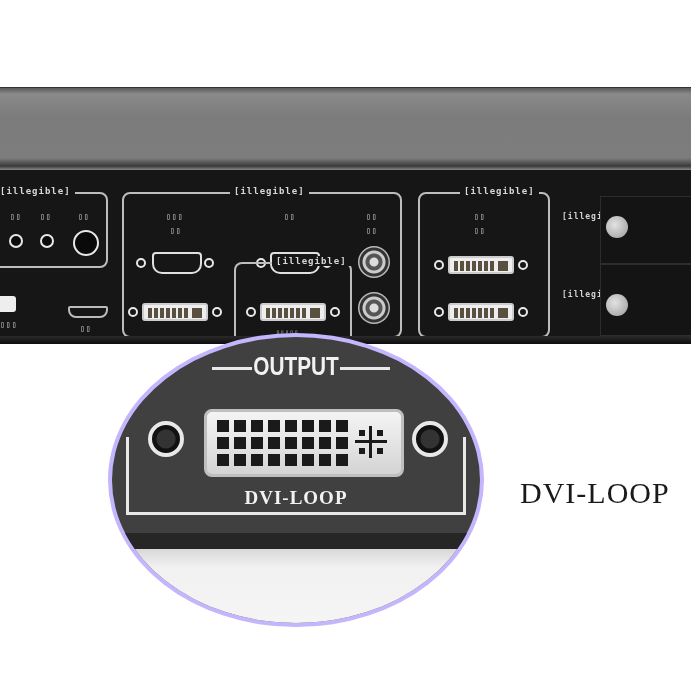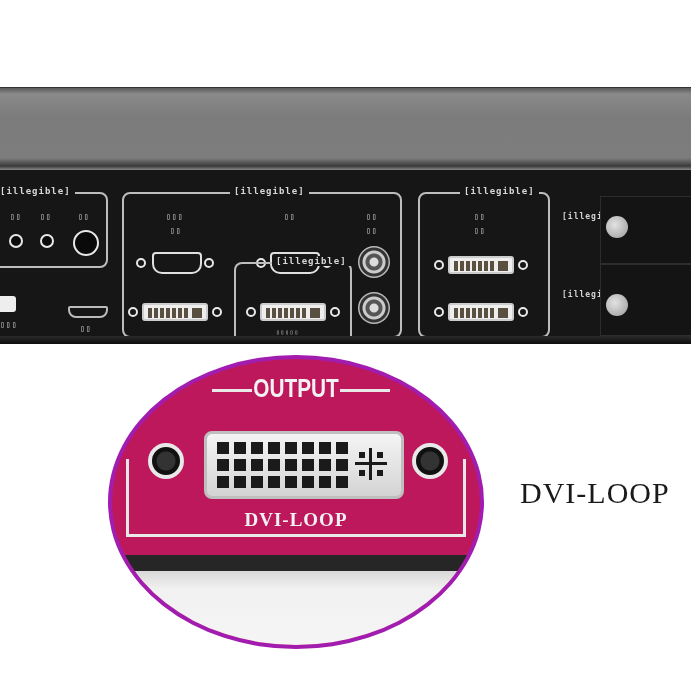--- a/index.html
+++ b/index.html
@@ -18,21 +18,21 @@
   .dvi{position:absolute;width:66px;height:18px;background:#eeeeee;border-radius:3px;box-sizing:border-box;border:2px solid #ccc;}
   .dvi .pins{position:absolute;left:4px;top:3px;width:42px;height:10px;
      background:repeating-linear-gradient(90deg,#5a5040 0 4px,#eee 4px 6px);}
   .dvi .key{position:absolute;right:4px;top:3px;width:10px;height:10px;background:#5a5040;}
   .screw{position:absolute;width:10px;height:10px;border:2px solid #e8e8e8;border-radius:50%;box-sizing:border-box;}
   .vga{position:absolute;width:50px;height:22px;border:2px solid #e0e0e0;border-radius:4px 4px 10px 10px;box-sizing:border-box;}
   .bnc{position:absolute;width:32px;height:32px;border-radius:50%;background:radial-gradient(circle,#ddd 0 4px,#555 5px 8px,#ccc 9px 11px,#333 12px 14px,#bbb 15px);}
   .btn-round{position:absolute;width:22px;height:22px;border-radius:50%;background:radial-gradient(circle at 40% 40%,#e2e2e2,#9a9a9a);}
   .module{position:absolute;border:1px solid #2c2c2c;background:#141414;}
   
-  .callout{left:108px;top:355px;width:376px;height:294px;border-radius:50%;background:#be185d;overflow:hidden;border:4px solid #a21caf;box-sizing:border-box;}
+  .callout{left:108px;top:333px;width:376px;height:294px;border-radius:50%;background:#404040;overflow:hidden;border:4px solid #c4b5fd;box-sizing:border-box;}
   .callout-inner{position:absolute;left:0;top:0;width:100%;height:100%;}
   .c-label{position:absolute;left:0;width:100%;text-align:center;color:#f2f2f2;}
   .c-output{top:14px;font:bold 26px "Liberation Sans Narrow","Liberation Sans",sans-serif;transform:scaleX(.8);letter-spacing:0;}
   .c-line{position:absolute;top:30px;height:3px;background:#e8e8e8;}
   .c-frame{position:absolute;left:14px;top:100px;width:340px;height:78px;border-left:3px solid #e8e8e8;border-right:3px solid #e8e8e8;border-bottom:3px solid #e8e8e8;box-sizing:border-box;}
   .c-dvi{position:absolute;left:92px;top:72px;width:200px;height:68px;background:linear-gradient(180deg,#f4f4f4,#d4d4d4);border-radius:8px;box-sizing:border-box;border:3px solid #bfbfbf;}
   .c-dvi-grid{position:absolute;left:10px;top:8px;display:grid;grid-template-columns:repeat(8,12px);grid-gap:5px 5px;}
   .c-dvi-grid span{width:12px;height:12px;background:#1a1a1a;display:block;}
   .c-cross{position:absolute;right:14px;top:14px;width:32px;height:32px;}
   .c-screw{position:absolute;top:84px;width:36px;height:36px;border-radius:50%;border:4px solid #e8e8e8;background:radial-gradient(circle,#333 0 9px,#111 10px);box-sizing:border-box;}

